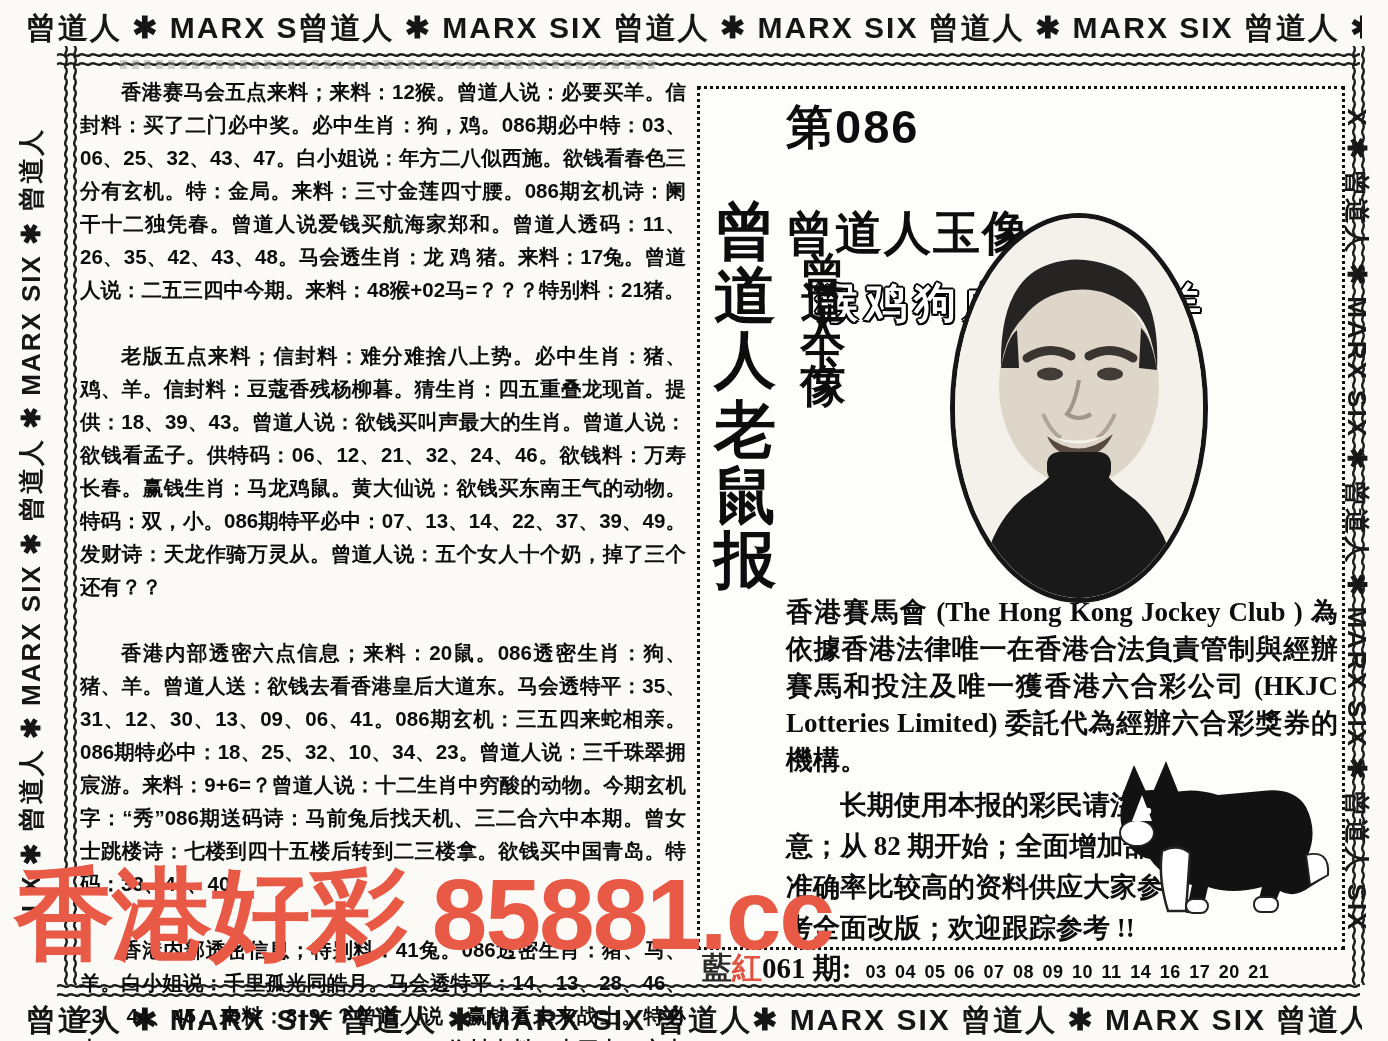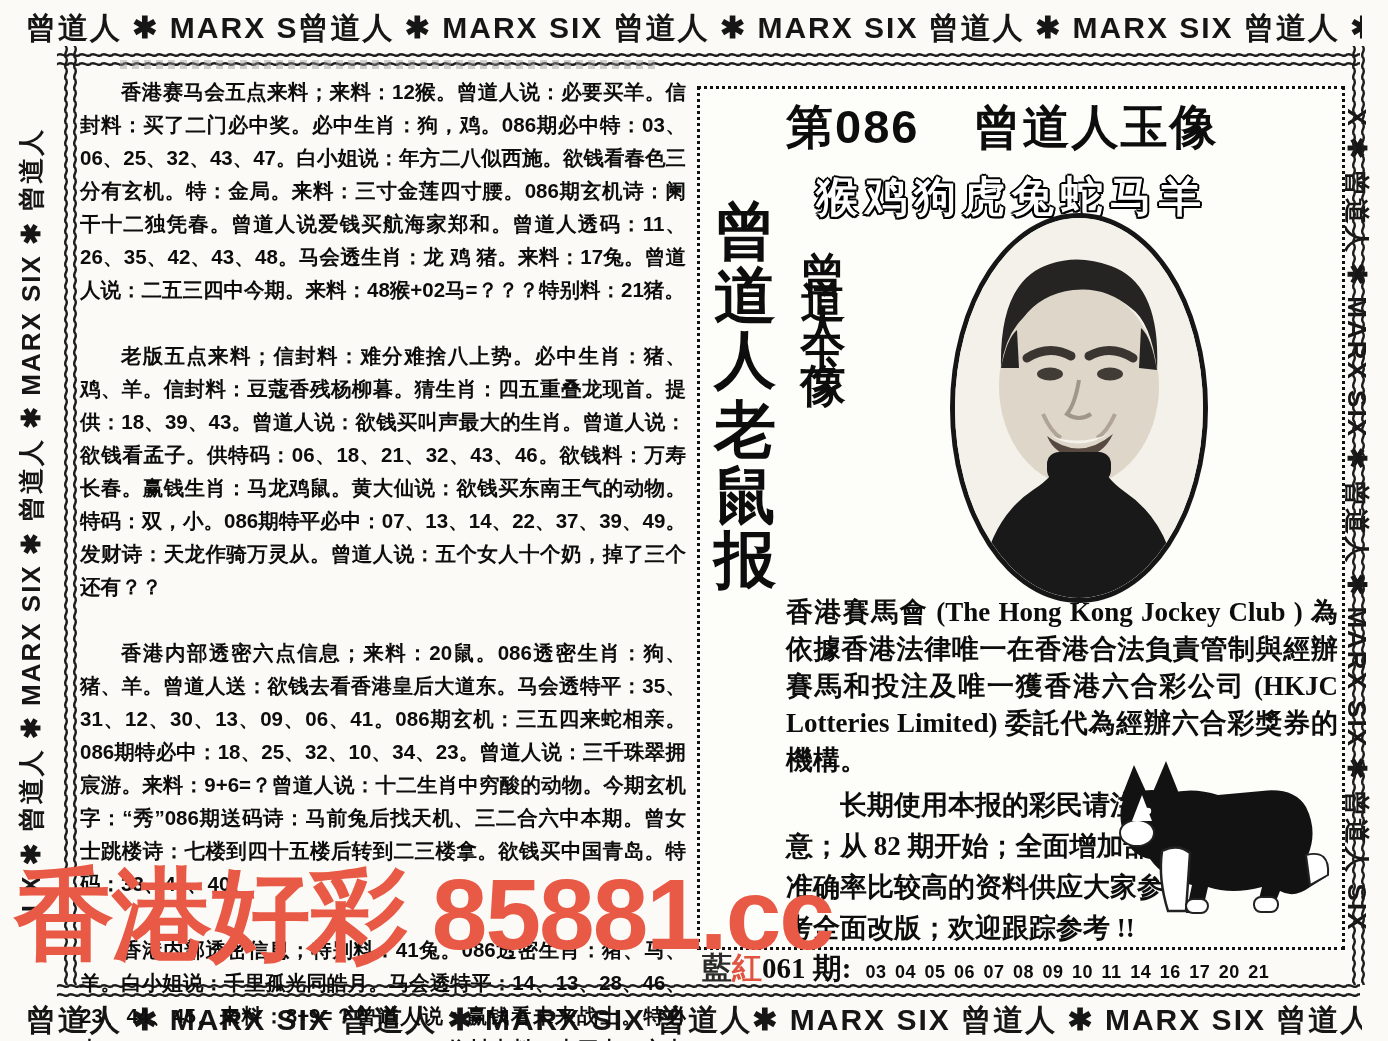--- a/index.html
+++ b/index.html
@@ -24,21 +24,21 @@
   .ghost-line{position:absolute;left:120px;top:60px;width:540px;height:9px;opacity:.45;
         background:repeating-linear-gradient(90deg,#9a9a9a 0 7px,transparent 7px 12px);}
   
   .left-col{position:absolute;left:80px;top:64px;width:606px;}
   .para{margin:11px 0 33px 0;font-size:20.5px;line-height:33px;font-weight:700;
         text-indent:2em;text-align:justify;}
   
   .panel{position:absolute;left:697px;top:86px;width:648px;height:864px;
          border:3px dotted #111;box-sizing:border-box;background:#fdfdfa;}
   .panel-header{display:flex;gap:54px;margin:12px 0 0 86px;font-weight:800;
-        font-size:47px;line-height:52px;letter-spacing:2px;}
+        font-size:47px;line-height:52px;letter-spacing:2px;flex-direction:column;}
   .zodiac{margin:16px 0 0 116px;font-size:42px;font-weight:800;letter-spacing:7px;
         color:#fff;text-shadow:2px 0 #000,-2px 0 #000,0 2px #000,0 -2px #000,
         1.5px 1.5px #000,-1.5px -1.5px #000,1.5px -1.5px #000,-1.5px 1.5px #000;}
   .vert-masthead{position:absolute;left:14px;top:60px;writing-mode:vertical-rl;
         text-orientation:upright;font-size:62px;font-weight:900;letter-spacing:66px;
         line-height:1;font-family:"Liberation Serif", serif;}
   .vert-caption{position:absolute;left:100px;top:126px;writing-mode:vertical-rl;
         text-orientation:upright;font-size:45px;font-weight:600;letter-spacing:28px;
         line-height:1;font-family:"Liberation Serif", serif;}
   .portrait{position:absolute;left:250px;top:124px;width:258px;height:390px;
@@ -73,21 +73,21 @@
   <div class="band band-v band-right">X ✱ 曾道人 ✱ MARX SIX ✱ 曾道人 ✱ MARX SIX ✱ 曾道人 SIX</div>
 
   <div class="wavy wavy-top"></div>
   <div class="wavy wavy-bot"></div>
   <div class="wavy wavy-l"></div>
   <div class="wavy wavy-r"></div>
   <div class="ghost-line"></div>
 
   <div class="left-col">
     <p class="para">香港赛马会五点来料；来料：12猴。曾道人说：必要买羊。信封料：买了二门必中奖。必中生肖：狗，鸡。086期必中特：03、06、25、32、43、47。白小姐说：年方二八似西施。欲钱看春色三分有玄机。特：金局。来料：三寸金莲四寸腰。086期玄机诗：阑干十二独凭春。曾道人说爱钱买航海家郑和。曾道人透码：11、26、35、42、43、48。马会透生肖：龙 鸡 猪。来料：17兔。曾道人说：二五三四中今期。来料：48猴+02马=？？？特别料：21猪。</p>
-    <p class="para">老版五点来料；信封料：难分难捨八上势。必中生肖：猪、鸡、羊。信封料：豆蔻香残杨柳暮。猜生肖：四五重叠龙现首。提供：18、39、43。曾道人说：欲钱买叫声最大的生肖。曾道人说：欲钱看孟子。供特码：06、18、21、32、43、46。欲钱料：万寿长春。赢钱生肖：马龙鸡鼠。黄大仙说：欲钱买东南王气的动物。特码：双，小。086期特平必中：07、13、14、22、37、39、49。发财诗：天龙作骑万灵从。曾道人说：五个女人十个奶，掉了三个还有？？</p>
+    <p class="para">老版五点来料；信封料：难分难捨八上势。必中生肖：猪、鸡、羊。信封料：豆蔻香残杨柳暮。猜生肖：四五重叠龙现首。提供：18、39、43。曾道人说：欲钱买叫声最大的生肖。曾道人说：欲钱看孟子。供特码：06、12、21、32、24、46。欲钱料：万寿长春。赢钱生肖：马龙鸡鼠。黄大仙说：欲钱买东南王气的动物。特码：双，小。086期特平必中：07、13、14、22、37、39、49。发财诗：天龙作骑万灵从。曾道人说：五个女人十个奶，掉了三个还有？？</p>
     <p class="para">香港内部透密六点信息；来料：20鼠。086透密生肖：狗、猪、羊。曾道人送：欲钱去看香港皇后大道东。马会透特平：35、31、12、30、13、09、06、41。086期玄机：三五四来蛇相亲。086期特必中：18、25、32、10、34、23。曾道人说：三千珠翠拥宸游。来料：9+6=？曾道人说：十二生肖中穷酸的动物。今期玄机字：“秀”086期送码诗：马前兔后找天机、三二合六中本期。曾女士跳楼诗：七楼到四十五楼后转到二三楼拿。欲钱买中国青岛。特码：33、45、40。</p>
     <p class="para">香港内部透密信息；特别料：41兔。086透密生肖：猪、马、羊。白小姐说：千里孤光同皓月。马会透特平：14、13、28、46、23、44、45。来料：8+9=？曾道人说：赢钱看未来战士。特必中：32、45、43、21、19、18、25。信封来料：来三中二六七来。今期玄机字：苦。086内幕消息：欲钱买最坏的动物。密码：2819。单双：双。曾道人特码：春光虚渡过眼前。</p>
 
   </div>
 
   <div class="panel">
     <div class="panel-header">
       <span>第086</span>
       <span>曾道人玉像</span>
     </div>

